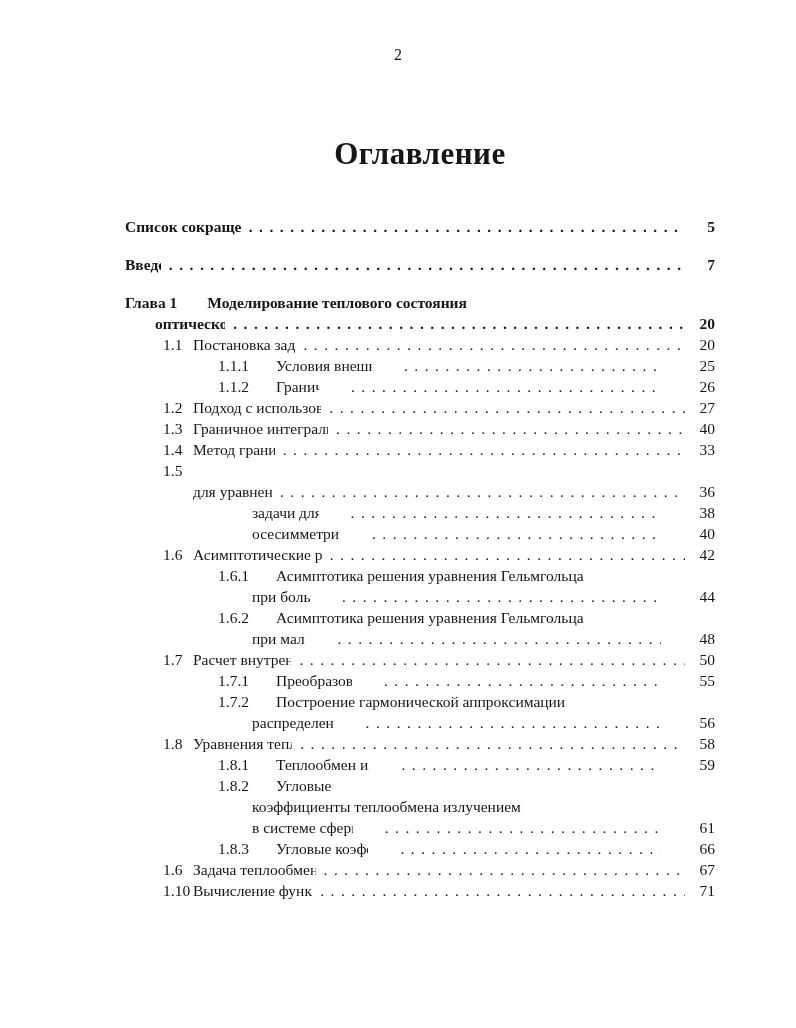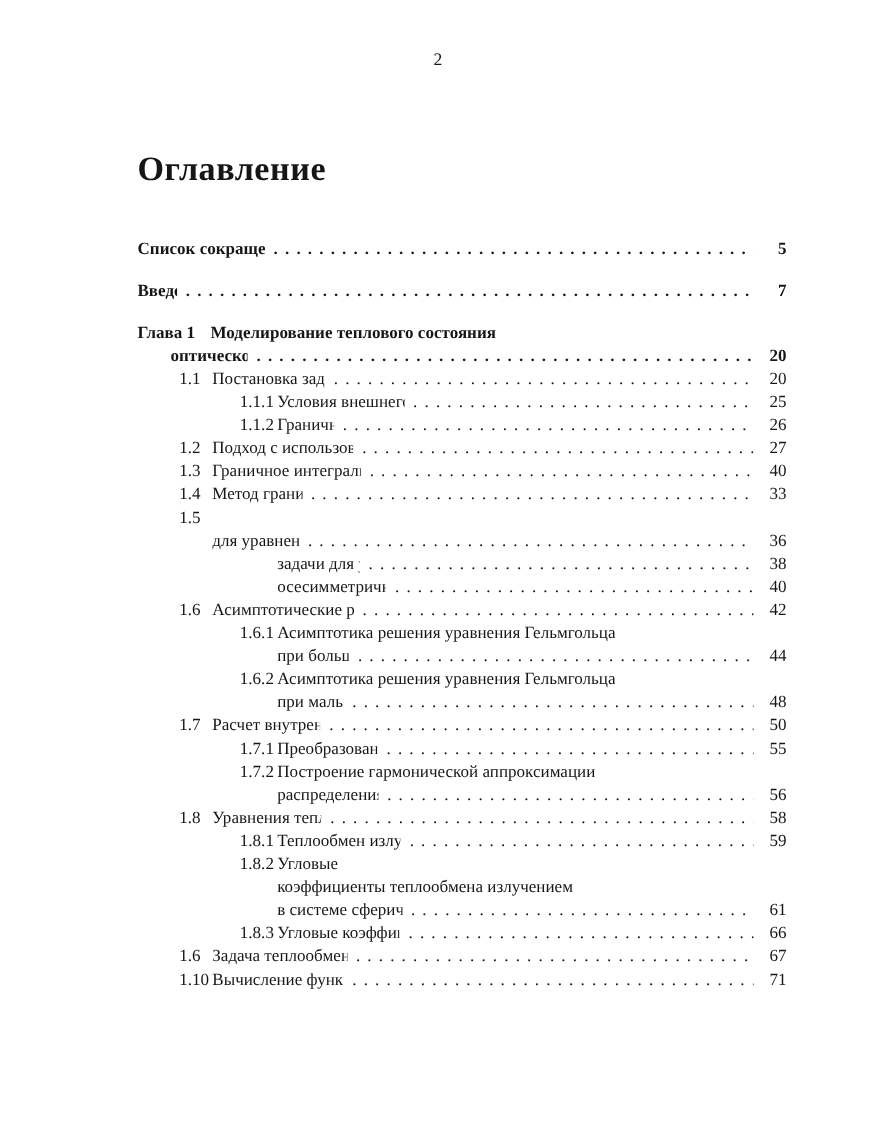--- a/index.html
+++ b/index.html
@@ -26,43 +26,44 @@
   .content {
     margin-left: 125px;
     margin-right: 81px;
   }
   .doc-title {
     margin-top: 72px;
     margin-bottom: 44px;
     font-size: 31px;
     font-weight: bold;
     letter-spacing: 0.5px;
+    text-align: center;
   }
   .toc { }
   .entry { }
   .entry .row {
     display: flex;
     align-items: baseline;
     line-height: 21px;
   }
   
   .entry.top + .entry.top,
   .entry.top + .entry.chapter { margin-top: 17px; }
 
   .entry.top .row,
   .entry.chapter .row { font-weight: bold; }
 
-  .entry.chapter .label { margin-right: 14px; flex: 0 0 auto; }
+  .entry.chapter .label { margin-right: 30px; flex: 0 0 auto; }
   .entry.chapter .row.cont { padding-left: 30px; }
 
   .entry.sec .row { padding-left: 38px; }
   .entry.sec .label { flex: 0 0 30px; }
   .entry.sec .row.cont { padding-left: 68px; }
 
-  .entry.subsec .row { padding-left: 93px; }
+  .entry.subsec .row { padding-left: 93px; gap: 24px; }
   .entry.subsec .label { flex: 0 0 34px; }
   .entry.subsec .row.cont { padding-left: 127px; }
 
   .txt { flex: 0 1 auto; white-space: nowrap; overflow: hidden; }
 
   .leader {
     flex: 1 1 auto;
     overflow: hidden;
     white-space: nowrap;
     min-width: 12px;

